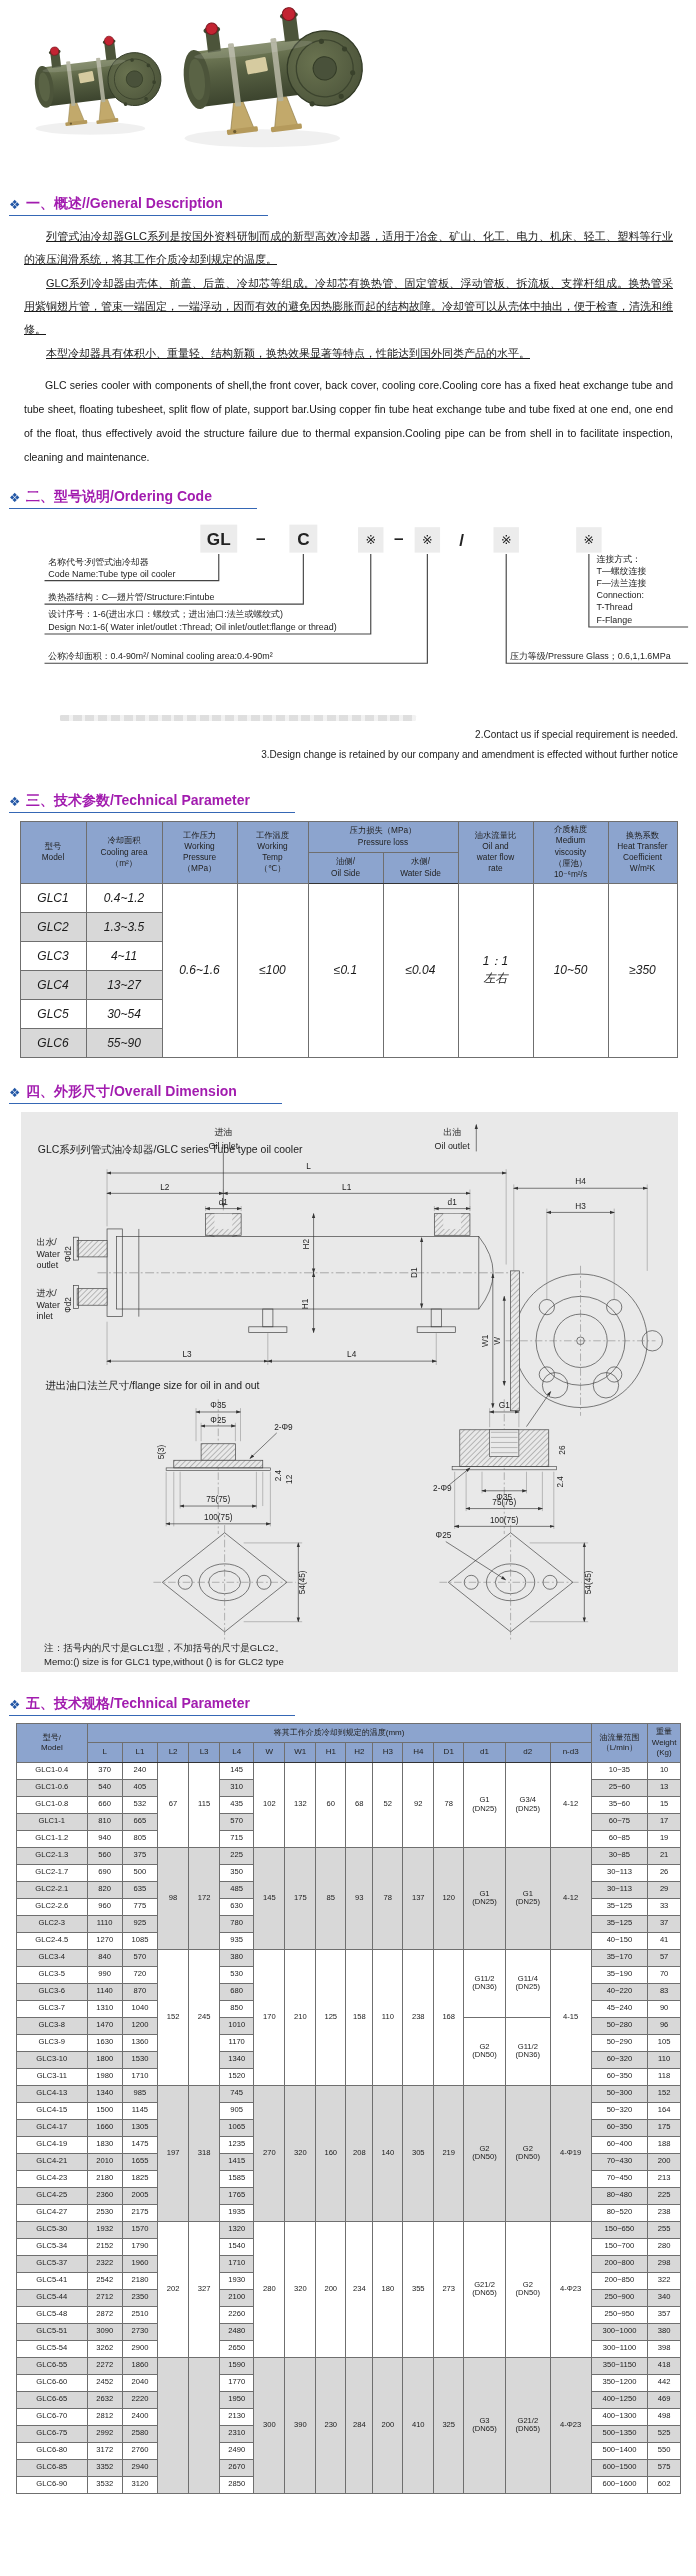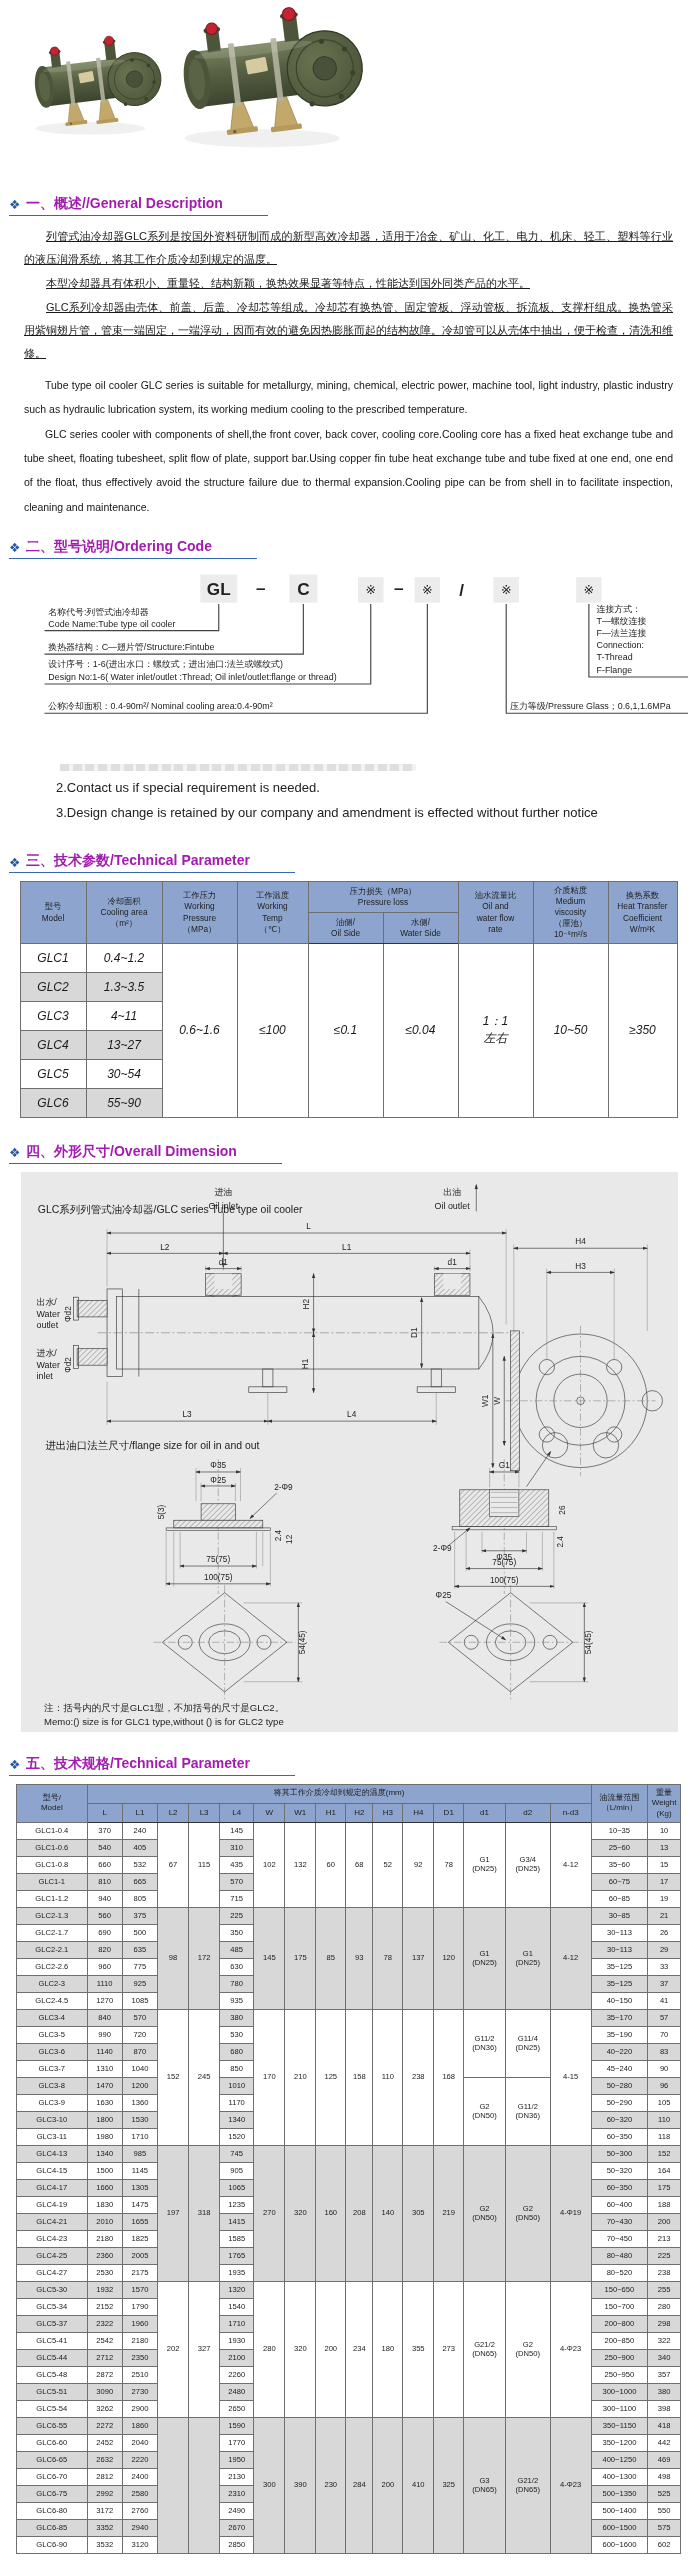--- a/index.html
+++ b/index.html
@@ -16,21 +16,21 @@
   
   .zh-text{padding:1.3px 24px 0 24px;}
   .zh-text p{font-size:11px;line-height:2.08;margin:1.3px 0;text-indent:2em;text-align:justify;text-decoration:underline;}
   .en-text{padding:5.1px 24px 0 24px;}
   .en-text p{font-size:10.5px;line-height:2.3;margin:1.3px 0;text-indent:2em;text-align:justify;color:#141414;}
 
   
   .notes{padding:3.8px 19px 0 56px;}
   .faded-line{width:356px;height:6.4px;margin:2.5px 0 5.1px 3.8px;opacity:.32;border-radius:1.3px;
     background:repeating-linear-gradient(90deg,#9a9a9a 0 9px,#d8d8d8 9px 12.7px);}
-  .notes p{margin:1.9px 0;font-size:13px;line-height:1.8;color:#222;}
+  .notes p{margin:1.9px 0;font-size:10px;line-height:1.8;color:#222;text-align:right;}
 
   
   .tbl{border-collapse:collapse;margin:7.6px auto;table-layout:fixed;
        border-top:1.9px solid #3a3a3a;border-bottom:1.9px solid #3a3a3a;}
   .tbl th,.tbl td{border:0.6px solid #6f6f6f;text-align:center;vertical-align:middle;
        white-space:pre-line;overflow:hidden;}
   .tbl th{background:#8ca4ce;font-weight:normal;color:#222;padding:2.5px 1.3px;}
   .tbl thead tr:last-child th{border-bottom:1.3px solid #333;}
   .w{background:#ffffff;} .g{background:#d8d8d8;}
   .mw{background:#ffffff;} .mg{background:#d8d8d8;}
@@ -114,25 +114,24 @@
     </svg>
   </div>
 
   
   <div class="sec-head">
     <span class="diamond">❖</span>
     <h2>一、概述//General Description</h2>
   </div>
   <div class="zh-text">
     <p>列管式油冷却器GLC系列是按国外资料研制而成的新型高效冷却器，适用于冶金、矿山、化工、电力、机床、轻工、塑料等行业的液压润滑系统，将其工作介质冷却到规定的温度。</p>
+    <p>GLC系列冷却器由壳体、前盖、后盖、冷却芯等组成。冷却芯有换热管、固定管板、浮动管板、拆流板、支撑杆组成。换热管采用紫铜翅片管，管束一端固定，一端浮动，因而有效的避免因热膨胀而起的结构故障。冷却管可以从壳体中抽出，便于检查，清洗和维修。</p>
     <p>本型冷却器具有体积小、重量轻、结构新颖，换热效果显著等特点，性能达到国外同类产品的水平。</p>
-    <p>GLC系列冷却器由壳体、前盖、后盖、冷却芯等组成。冷却芯有换热管、固定管板、浮动管板、拆流板、支撑杆组成。换热管采用紫铜翅片管，管束一端固定，一端浮动，因而有效的避免因热膨胀而起的结构故障。冷却管可以从壳体中抽出，便于检查，清洗和维修。</p>
   </div>
   <div class="en-text">
-    <p>Tube type oil cooler GLC series is suitable for metallurgy, mining, chemical, electric power, machine tool, light industry, plastic industry such as hydraulic lubrication system, its working medium cooling to the prescribed temperature.</p>
     <p>GLC series cooler with components of shell,the front cover, back cover, cooling core.Cooling core has a fixed heat exchange tube and tube sheet, floating tubesheet, split flow of plate, support bar.Using copper fin tube heat exchange tube and tube fixed at one end, one end of the float, thus effectively avoid the structure failure due to thermal expansion.Cooling pipe can be from shell in to facilitate inspection, cleaning and maintenance.</p>
   </div>
 
   
   <div class="sec-head" style="margin-top:19px">
     <span class="diamond">❖</span>
     <h2>二、型号说明/Ordering Code</h2>
   </div>
 
   <svg width="697" height="191" viewBox="0 0 1096 300">

